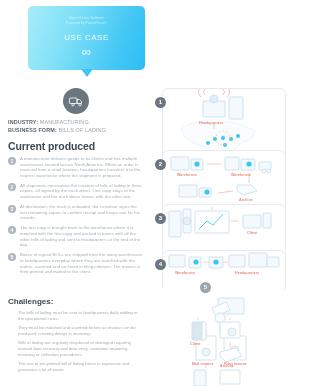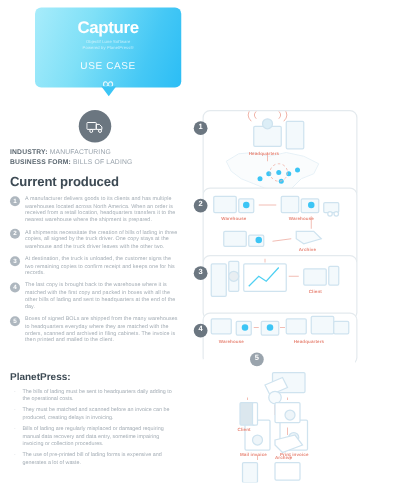--- a/index.html
+++ b/index.html
@@ -99,21 +99,20 @@
 </style>
 </head>
 <body>
 
 <div class="page">
 
   <div class="left">
 
     <div class="hero">
       <div class="hero-inner">
-        <div class="brand">Capture</div>
         <div class="brand-sub">Objectif Lune Software</div>
         <div class="brand-sub">Powered by PlanetPress®</div>
         <div class="usecase">USE CASE</div>
         <div class="infinity">∞</div>
       </div>
       <div class="hero-tip"></div>
     </div>
 
     <div class="truck-badge">
       <svg width="15" height="11" viewBox="0 0 30 22" fill="none" stroke="#ffffff" stroke-width="1.6">
@@ -153,21 +152,21 @@
       <div class="step">
         <div class="step-num">4</div>
         <div class="step-txt">The last copy is brought back to the warehouse where it is matched with the first copy and packed in boxes with all the other bills of lading and sent to headquarters at the end of the day.</div>
       </div>
       <div class="step">
         <div class="step-num">5</div>
         <div class="step-txt">Boxes of signed BOLs are shipped from the many warehouses to headquarters everyday where they are matched with the orders, scanned and archived in filing cabinets. The invoice is then printed and mailed to the client.</div>
       </div>
     </div>
 
-    <div class="h3">PlanetPress:</div>
+    <div class="h3">Challenges:</div>
 
     <div class="bullets">
       <div class="bullet">
         <div class="bullet-dot">·</div>
         <div class="bullet-txt">The bills of lading must be sent to headquarters daily adding to the operational costs.</div>
       </div>
       <div class="bullet">
         <div class="bullet-dot">·</div>
         <div class="bullet-txt">They must be matched and scanned before an invoice can be produced, creating delays in invoicing.</div>
       </div>

